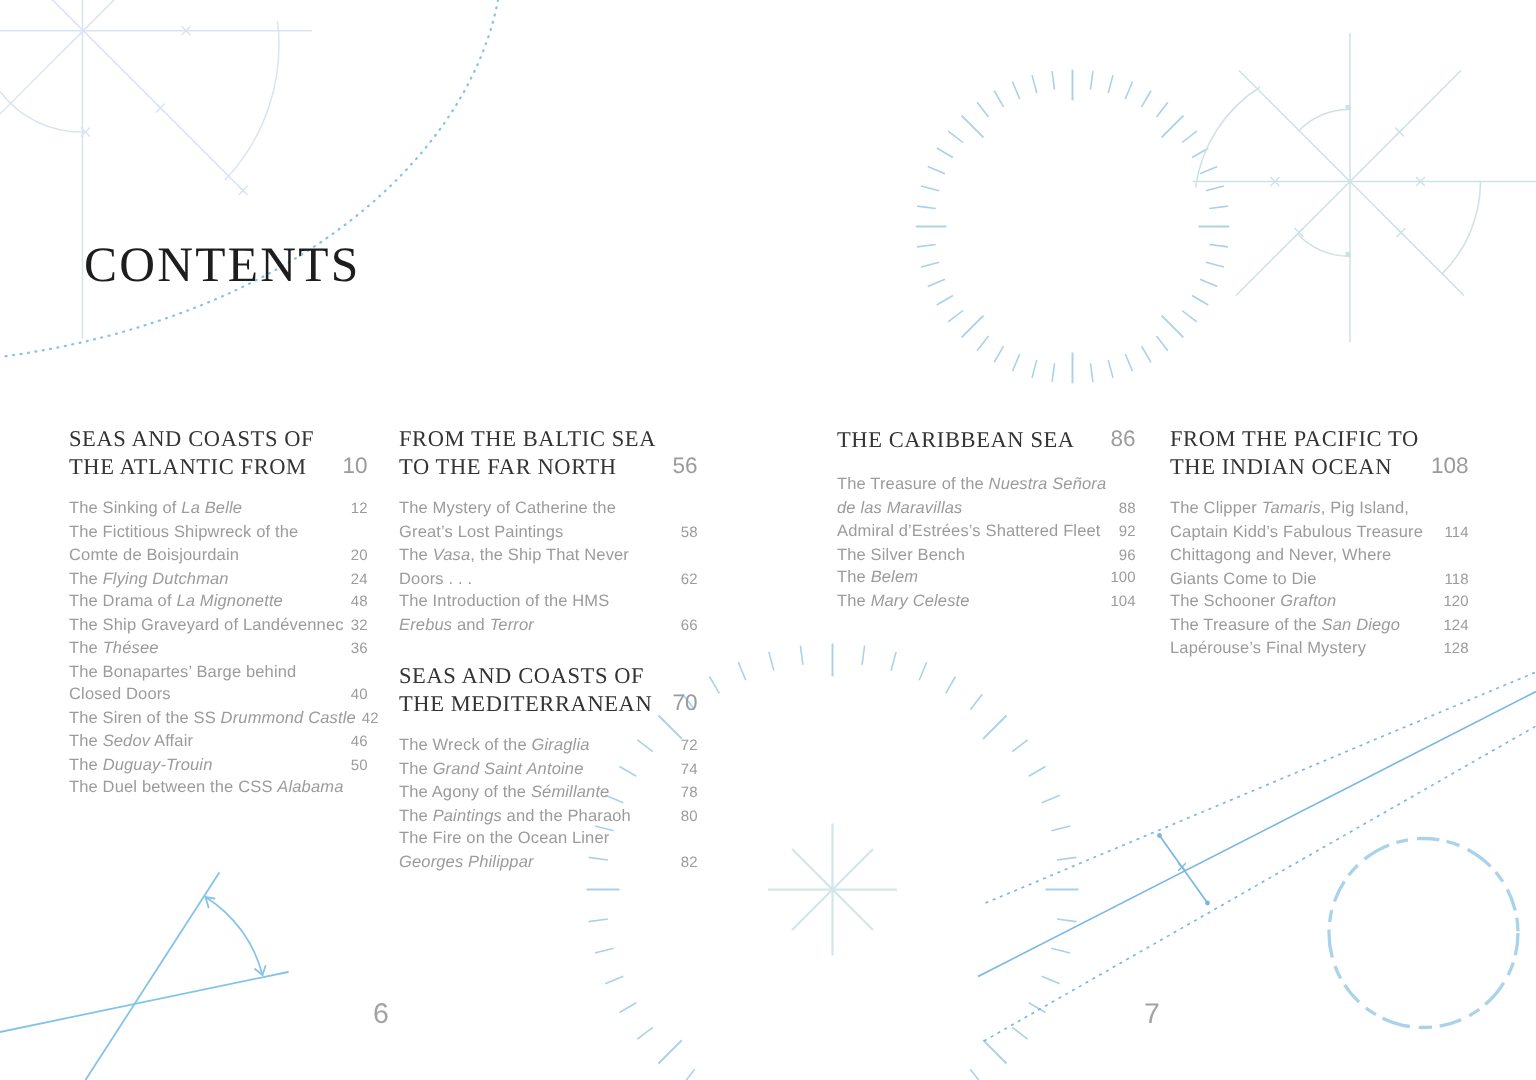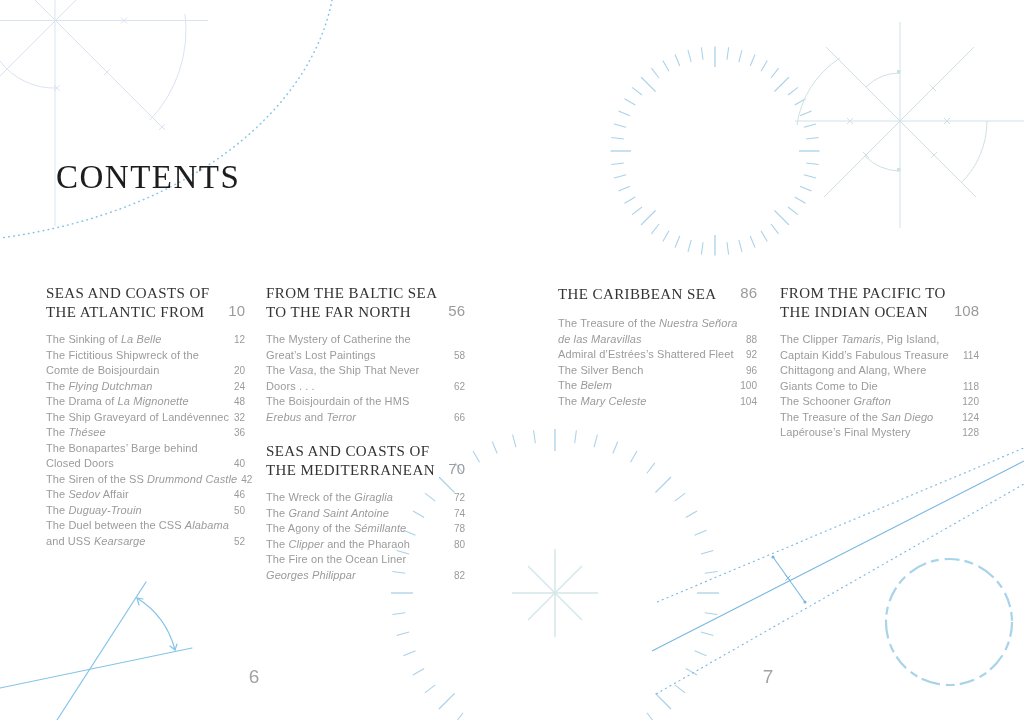--- a/index.html
+++ b/index.html
@@ -297,24 +297,20 @@
           <span class="p">46</span>
         </div>
         <div class="row">
           <span class="t"><span>The </span><i>Duguay-Trouin</i></span>
           <span class="p">50</span>
         </div>
         <div class="row">
           <span class="t"><span>The Duel between the CSS </span><i>Alabama</i></span>
           <span class="p"></span>
         </div>
-        <div class="row">
-          <span class="t"><span>and USS </span><i>Kearsarge</i></span>
-          <span class="p">52</span>
-        </div>
       </div>
     </div>
   <div class="txt toc-col col-1">
       <div class="block-heading">
         <div class="h-lines">
           <div>FROM THE BALTIC SEA</div>
           <div>TO THE FAR NORTH</div>
         </div>
         <span class="h-page">56</span>
       </div>
@@ -329,21 +325,21 @@
         </div>
         <div class="row">
           <span class="t"><span>The </span><i>Vasa</i><span>, the Ship That Never</span></span>
           <span class="p"></span>
         </div>
         <div class="row">
           <span class="t"><span>Doors . . .</span></span>
           <span class="p">62</span>
         </div>
         <div class="row">
-          <span class="t"><span>The Boisjourdain of the HMS</span></span>
+          <span class="t"><span>The Introduction of the HMS</span></span>
           <span class="p"></span>
         </div>
         <div class="row">
           <span class="t"><i>Erebus</i><span> and </span><i>Terror</i></span>
           <span class="p">66</span>
         </div>
       </div>
       <div class="block-heading">
         <div class="h-lines">
           <div>SEAS AND COASTS OF</div>
@@ -358,21 +354,21 @@
         </div>
         <div class="row">
           <span class="t"><span>The </span><i>Grand Saint Antoine</i></span>
           <span class="p">74</span>
         </div>
         <div class="row">
           <span class="t"><span>The Agony of the </span><i>Sémillante</i></span>
           <span class="p">78</span>
         </div>
         <div class="row">
-          <span class="t"><span>The </span><i>Clipper</i><span> and the Pharaoh</span></span>
+          <span class="t"><span>The </span><i>Paintings</i><span> and the Pharaoh</span></span>
           <span class="p">80</span>
         </div>
         <div class="row">
           <span class="t"><span>The Fire on the Ocean Liner</span></span>
           <span class="p"></span>
         </div>
         <div class="row">
           <span class="t"><i>Georges Philippar</i></span>
           <span class="p">82</span>
         </div>
@@ -423,21 +419,21 @@
       <div class="block-items">
         <div class="row">
           <span class="t"><span>The Clipper </span><i>Tamaris</i><span>, Pig Island,</span></span>
           <span class="p"></span>
         </div>
         <div class="row">
           <span class="t"><span>Captain Kidd’s Fabulous Treasure</span></span>
           <span class="p">114</span>
         </div>
         <div class="row">
-          <span class="t"><span>Chittagong and Alang, Where</span></span>
+          <span class="t"><span>Chittagong and Never, Where</span></span>
           <span class="p"></span>
         </div>
         <div class="row">
           <span class="t"><span>Giants Come to Die</span></span>
           <span class="p">118</span>
         </div>
         <div class="row">
           <span class="t"><span>The Schooner </span><i>Grafton</i></span>
           <span class="p">120</span>
         </div>

